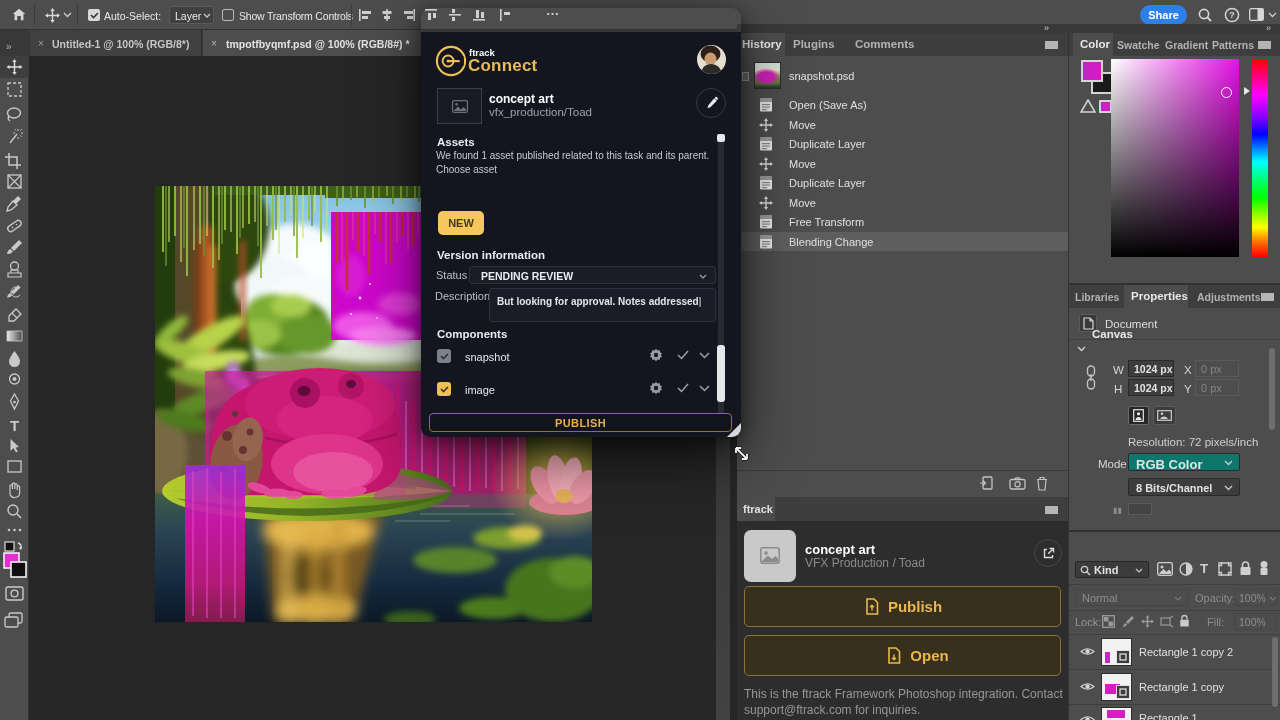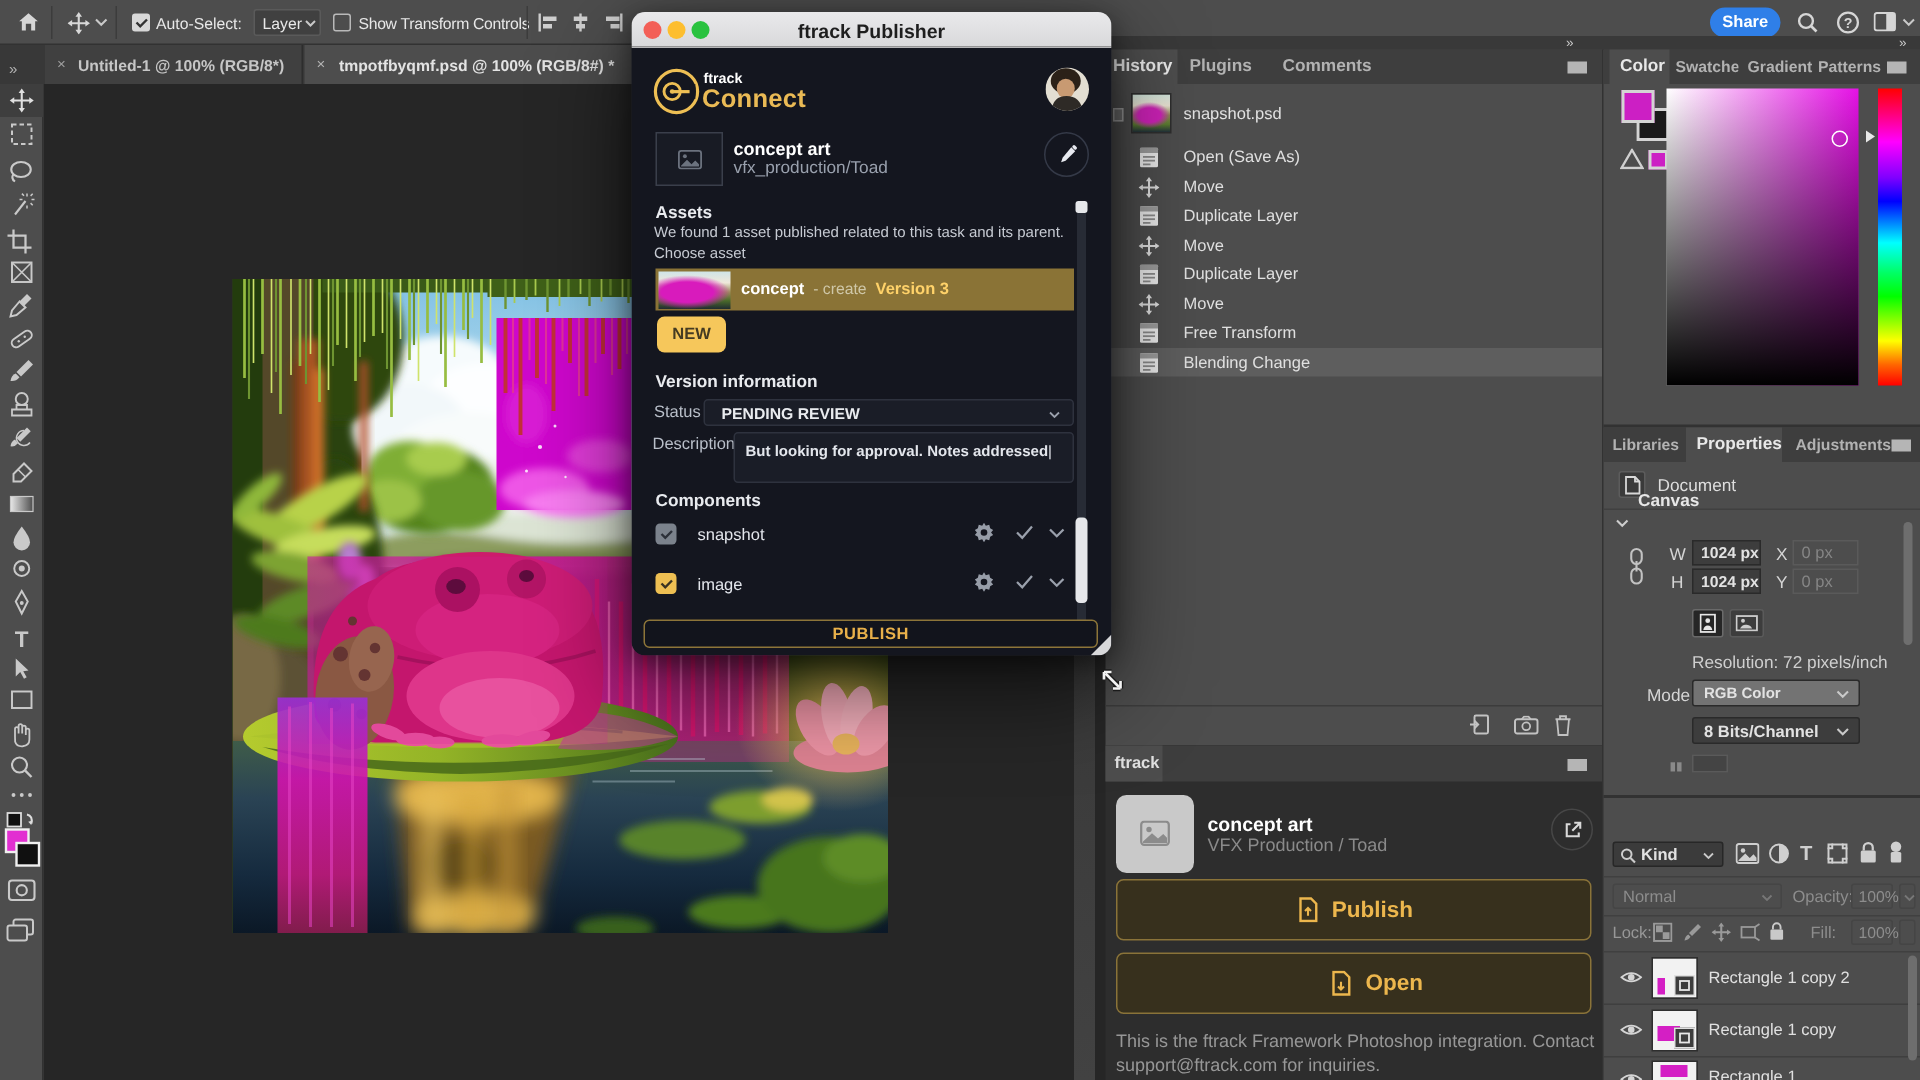--- a/index.html
+++ b/index.html
@@ -736,21 +736,21 @@
     </div>
     <div class="abs" style="left:84px;top:373px;width:23px;height:19px;background:#3d3d3d;border:1px solid #5a5a5a;border-radius:2px">
       <svg class="abs" style="left:3px;top:3px" width="15px" height="11" viewBox="0 0 15 11">
           <rect x="0.7" y="0.7" width="13.6" height="9.6" fill="none" stroke="#cdcdcd" stroke-width="1.2"></rect>
           <circle cx="5" cy="3.8" r="1.3" fill="#cdcdcd"></circle>
           <path d="M3 9 q1.5-3 4.5-2.5 t3.5 2.5 Z" fill="#cdcdcd"></path>
         </svg>
     </div>
     <div class="abs" style="left:59px;top:403px;color:#cfcfcf;font-size:11.5px">Resolution: 72 pixels/inch</div>
     <div class="abs" style="left:29px;top:425px;color:#d5d5d5;font-size:11.5px">Mode</div>
-    <div class="abs" style="left:59px;top:420px;width:112px;height:18px;background:#737373;border:1px solid #2a2a2a;border-radius:2px;color:#e2e2e2;font-size:10px;font-weight:bold;padding:3px 0 0 7px">RGB Color
+    <div class="abs" style="left:59px;top:420px;width:112px;height:18px;background:#0f766e;border:1px solid #2a2a2a;border-radius:2px;color:#e2e2e2;font-size:13px;font-weight:bold;padding:3px 0 0 7px">RGB Color
       <svg class="abs" style="right:6px;top:6px" width="9" height="6" viewBox="0 0 9 6">
           <path d="M1 1 L4.5 4.5 L8 1" stroke="#c9c9c9" stroke-width="1.4" fill="none"></path>
         </svg>
     </div>
     <div class="abs" style="left:59px;top:445px;width:112px;height:18px;background:#3d3d3d;border:1px solid #2a2a2a;border-radius:2px;color:#e2e2e2;font-size:11px;font-weight:bold;padding:3px 0 0 7px">8 Bits/Channel
       <svg class="abs" style="right:6px;top:6px" width="9" height="6" viewBox="0 0 9 6">
           <path d="M1 1 L4.5 4.5 L8 1" stroke="#c9c9c9" stroke-width="1.4" fill="none"></path>
         </svg>
     </div>
     <div class="abs" style="left:44px;top:473px;color:#8a8a8a;font-size:8px">▮▮</div>
@@ -883,26 +883,20 @@
       <div class="abs" style="left:33px;top:3px;width:29px;height:12px;background:#f2f2f2;outline:1px solid #2e2e2e">
         <div class="abs" style="left:5px;top:2px;width:18px;height:8px;background:#d41fc4"></div>
       </div>
       <div class="abs" style="left:70px;top:7px;color:#e0e0e0;font-size:11px">Rectangle 1</div>
     </div>
     <div class="abs" style="left:203px;top:604px;width:6px;height:70px;background:#6e6e6e;border-radius:3px"></div>
   </div>
 
   <div class="abs" id="dialog" style="left:421px;top:8px;width:320px;height:429px;border-radius:9px;box-shadow:0 22px 60px rgba(0,0,0,0.6), 0 4px 18px rgba(0,0,0,0.45);">
 
-    <div class="abs" style="left:0;top:0;width:320px;height:24px;background:linear-gradient(#e9e9eb,#d9d9db);border-radius:9px 9px 0 0;border-bottom:1px solid #b6b6b8;">
-      <div class="abs" style="left:8px;top:6px;width:12px;height:12px;border-radius:50%;background:#f35f57"></div>
-      <div class="abs" style="left:24px;top:6px;width:12px;height:12px;border-radius:50%;background:#fdbe2f"></div>
-      <div class="abs" style="left:40px;top:6px;width:12px;height:12px;border-radius:50%;background:#2ac23f"></div>
-      <div class="abs" style="left:0;top:5px;width:320px;text-align:center;color:#1e1e1e;font-size:13px;font-weight:bold">ftrack Publisher</div>
-    </div>
 
     <div class="abs" style="left:0;top:24px;width:320px;height:405px;background:#14161f;border-radius:0 0 9px 9px;overflow:hidden;">
 
       <svg class="abs" style="left:14px;top:13px" width="32" height="32" viewBox="0 0 33 33">
         <circle cx="16.5" cy="16.5" r="14.5" fill="none" stroke="#eebf54" stroke-width="2.2"></circle>
         <circle cx="13.5" cy="16.5" r="5.6" fill="none" stroke="#eebf54" stroke-width="2"></circle>
         <circle cx="13.5" cy="16.5" r="1.6" fill="#eebf54"></circle>
         <rect x="13.5" y="15.5" width="13" height="2.2" fill="#eebf54"></rect>
         <rect x="25.5" y="11.5" width="4" height="10" fill="#14161f"></rect>
         <rect x="27.5" y="14.5" width="4" height="4" fill="#eebf54" transform="rotate(45 29.5 16.5)" opacity="0"></rect>
@@ -935,24 +929,20 @@
       <div class="abs" style="left:68px;top:74px;color:#99a0ad;font-size:11.5px">vfx_production/Toad</div>
       <div class="abs" style="left:275px;top:56px;width:30px;height:30px;border:1.5px solid #343947;border-radius:50%;">
         <svg class="abs" style="left:8px;top:7px" width="14" height="15" viewBox="0 0 14 15">
             <path d="M9.2 2.2 L11.8 4.8 L5.4 11.2 L2.4 12.2 L3.4 9.2 Z" fill="#e8eaf0"></path>
             <rect x="9.8" y="0.8" width="3.4" height="2.2" rx="1" transform="rotate(45 11 2)" fill="#e8eaf0"></rect>
           </svg>
       </div>
 
       <div class="abs" style="left:16px;top:104px;color:#e9ebef;font-size:11.5px;font-weight:bold">Assets</div>
       <div class="abs" style="left:15px;top:117px;width:290px;color:#c6cad2;font-size:10px;line-height:13.5px">We found 1 asset published related to this task and its parent.<br>Choose asset</div>
-      <div class="abs" style="left:16px;top:147px;width:279px;height:28px;background:#8a7336;">
-        <div class="abs" style="left:1.5px;top:1.5px;width:48px;height:25px;background:radial-gradient(ellipse 60% 45% at 40% 55%, #d81bbc 0%, #d81bbc 60%, rgba(216,27,188,0) 100%),linear-gradient(180deg,#cfe4e8 0%,#efe8da 30%,#9a8f5a 55%,#4a6a2a 78%,#202c30 100%)"></div>
-        <div class="abs" style="left:57px;top:8px;color:#fff;font-size:11px;font-weight:bold">concept <span style="color:#cfc7a8;font-weight:normal;font-size:10.5px">&nbsp;- create&nbsp;</span> <span style="color:#ffd269">Version 3</span></div>
-      </div>
       <div class="abs" style="left:17px;top:179px;width:46px;height:24px;background:#f6c75b;border-radius:5px;color:#453b22;font-size:11px;font-weight:bold;text-align:center;padding-top:6px">NEW</div>
 
       <div class="abs" style="left:16px;top:217px;color:#e9ebef;font-size:11.5px;font-weight:bold">Version information</div>
       <div class="abs" style="left:15px;top:237px;color:#b9bfc9;font-size:11px">Status</div>
       <div class="abs" style="left:48px;top:234px;width:247px;height:18px;background:#1a1d27;border:1px solid #2e323e;border-radius:3px;">
         <div class="abs" style="left:11px;top:3px;color:#e9ebef;font-size:10.5px;font-weight:bold">PENDING REVIEW</div>
         <svg class="abs" style="right:8px;top:7px" width="8" height="5" viewBox="0 0 8 5">
             <path d="M1 1 L4 4 L7 1" stroke="#9aa0ac" stroke-width="1.2" fill="none"></path>
           </svg>
       </div>

